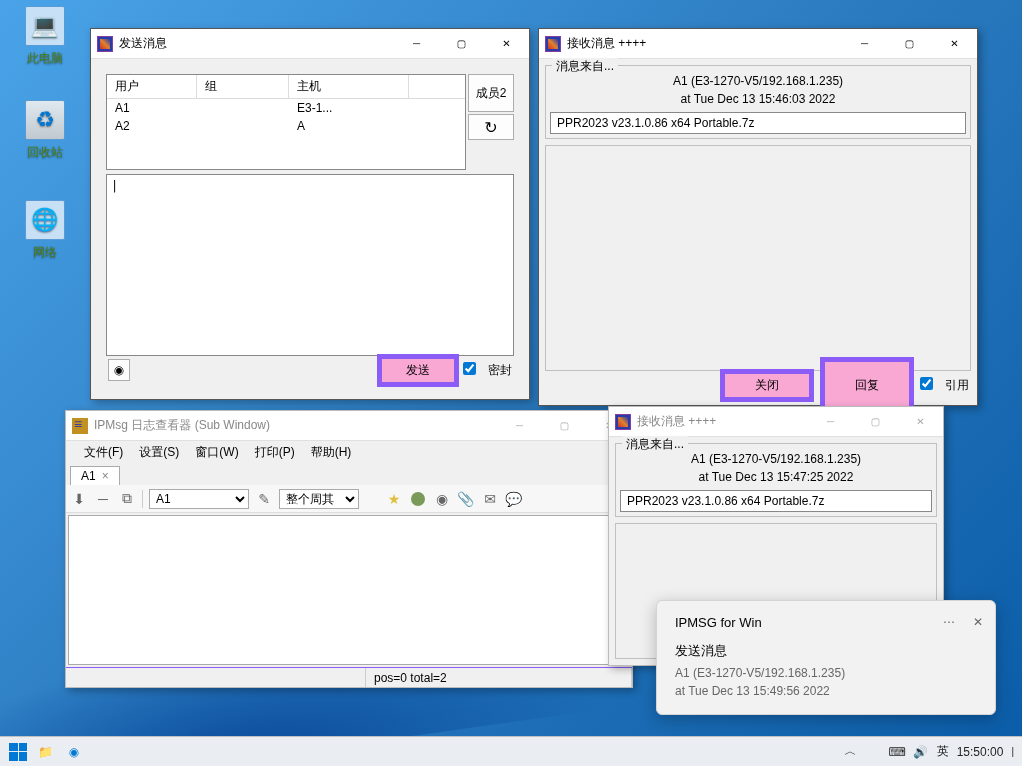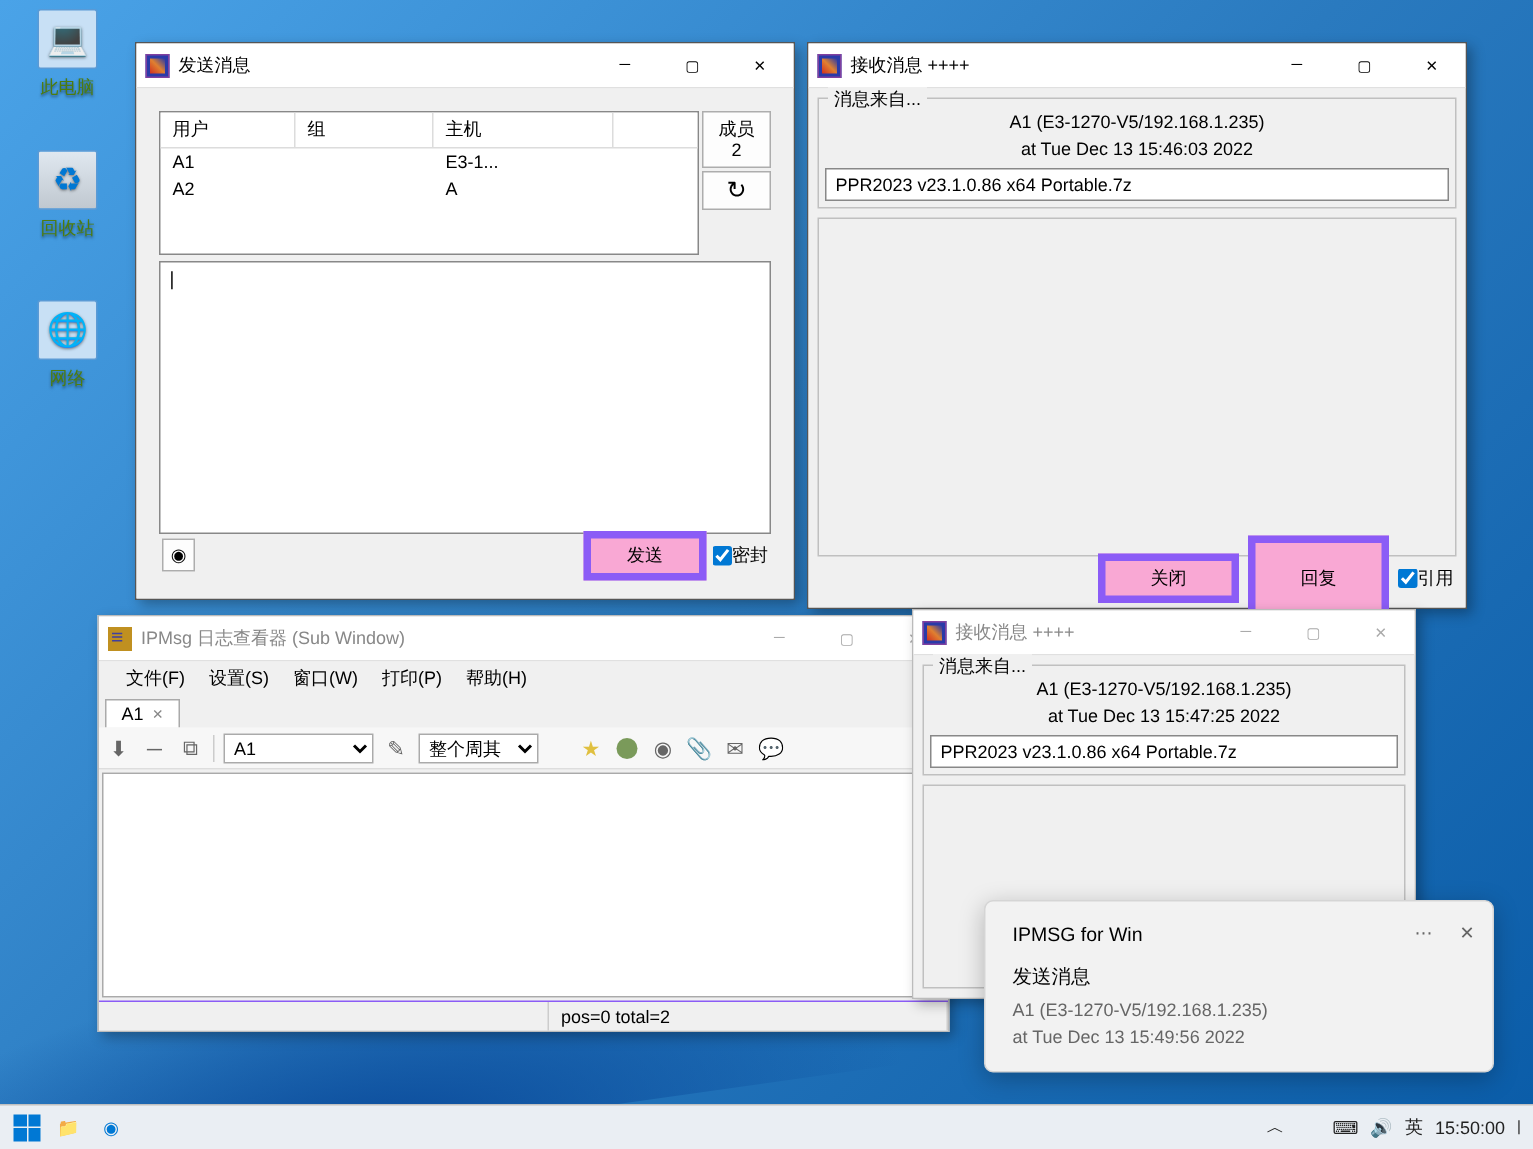--- a/index.html
+++ b/index.html
@@ -25,27 +25,27 @@
 .win.inactive .winbtn{color:#aaa}
 .send-body{flex:1;display:flex;flex-direction:column;background:#f0f0f0;padding:15px}
 .user-table-wrap{display:flex;height:96px}
 .user-table{flex:1;background:#fff;border:1px solid #888;overflow:hidden}
 .ut-head{display:flex;background:#fff;border-bottom:1px solid #dcdcdc}
 .ut-head div{padding:3px 8px;border-right:1px solid #dcdcdc}
 .ut-row{display:flex}
 .ut-row div{padding:2px 8px}
 .ut-c1{width:90px}.ut-c2{width:92px}.ut-c3{width:120px}
 .side-btns{width:48px;display:flex;flex-direction:column;gap:2px;padding-left:2px}
-.member-btn{height:38px;background:#fdfdfd;border:1px solid #adadad;display:flex;flex-direction:column;align-items:center;justify-content:center;line-height:1.2;cursor:pointer}
+.member-btn{height:38px;background:#fdfdfd;border:1px solid #adadad;display:flex;flex-direction:row;align-items:center;justify-content:center;line-height:1.2;cursor:pointer}
 .refresh-btn{height:26px;background:#fdfdfd;border:1px solid #adadad;display:flex;align-items:center;justify-content:center;font-size:16px;cursor:pointer}
 .msg-area{flex:1;background:#fff;border:1px solid #888;margin-top:4px;padding:4px;font-family:Consolas,monospace}
 .send-footer{height:28px;display:flex;align-items:center;padding:2px;gap:4px}
 .footer-icon{width:22px;height:22px;border:1px solid #adadad;display:flex;align-items:center;justify-content:center;cursor:pointer;background:#fdfdfd}
 .btn{background:#f9a8d4;border:5px solid #8b5cf6;padding:3px 24px;cursor:pointer}
-.chk{display:flex;align-items:center;gap:0}
+.chk{display:flex;align-items:flex-start;gap:12px}
 .chk input{accent-color:#0078d4}
 .recv-body{flex:1;display:flex;flex-direction:column;padding:6px;background:#f0f0f0}
 .fieldset{border:1px solid #c0c0c0;padding:4px;position:relative;margin-bottom:4px}
 .fieldset .legend{position:absolute;top:-8px;left:6px;background:#f0f0f0;padding:0 4px}
 .from-info{text-align:center;line-height:1.5;padding:2px 0 4px}
 .file-row{background:#fff;border:1px solid #888;padding:3px 6px;cursor:pointer}
 .recv-msg{flex:1;border:1px solid #c0c0c0;background:#f0f0f0;margin-top:2px}
 .recv-footer{height:28px;display:flex;align-items:center;justify-content:flex-end;gap:6px;padding:2px}
 .menubar{height:22px;display:flex;align-items:center;padding:0 12px;background:#f0f0f0;gap:4px}
 .menubar span{padding:2px 6px;cursor:pointer}

